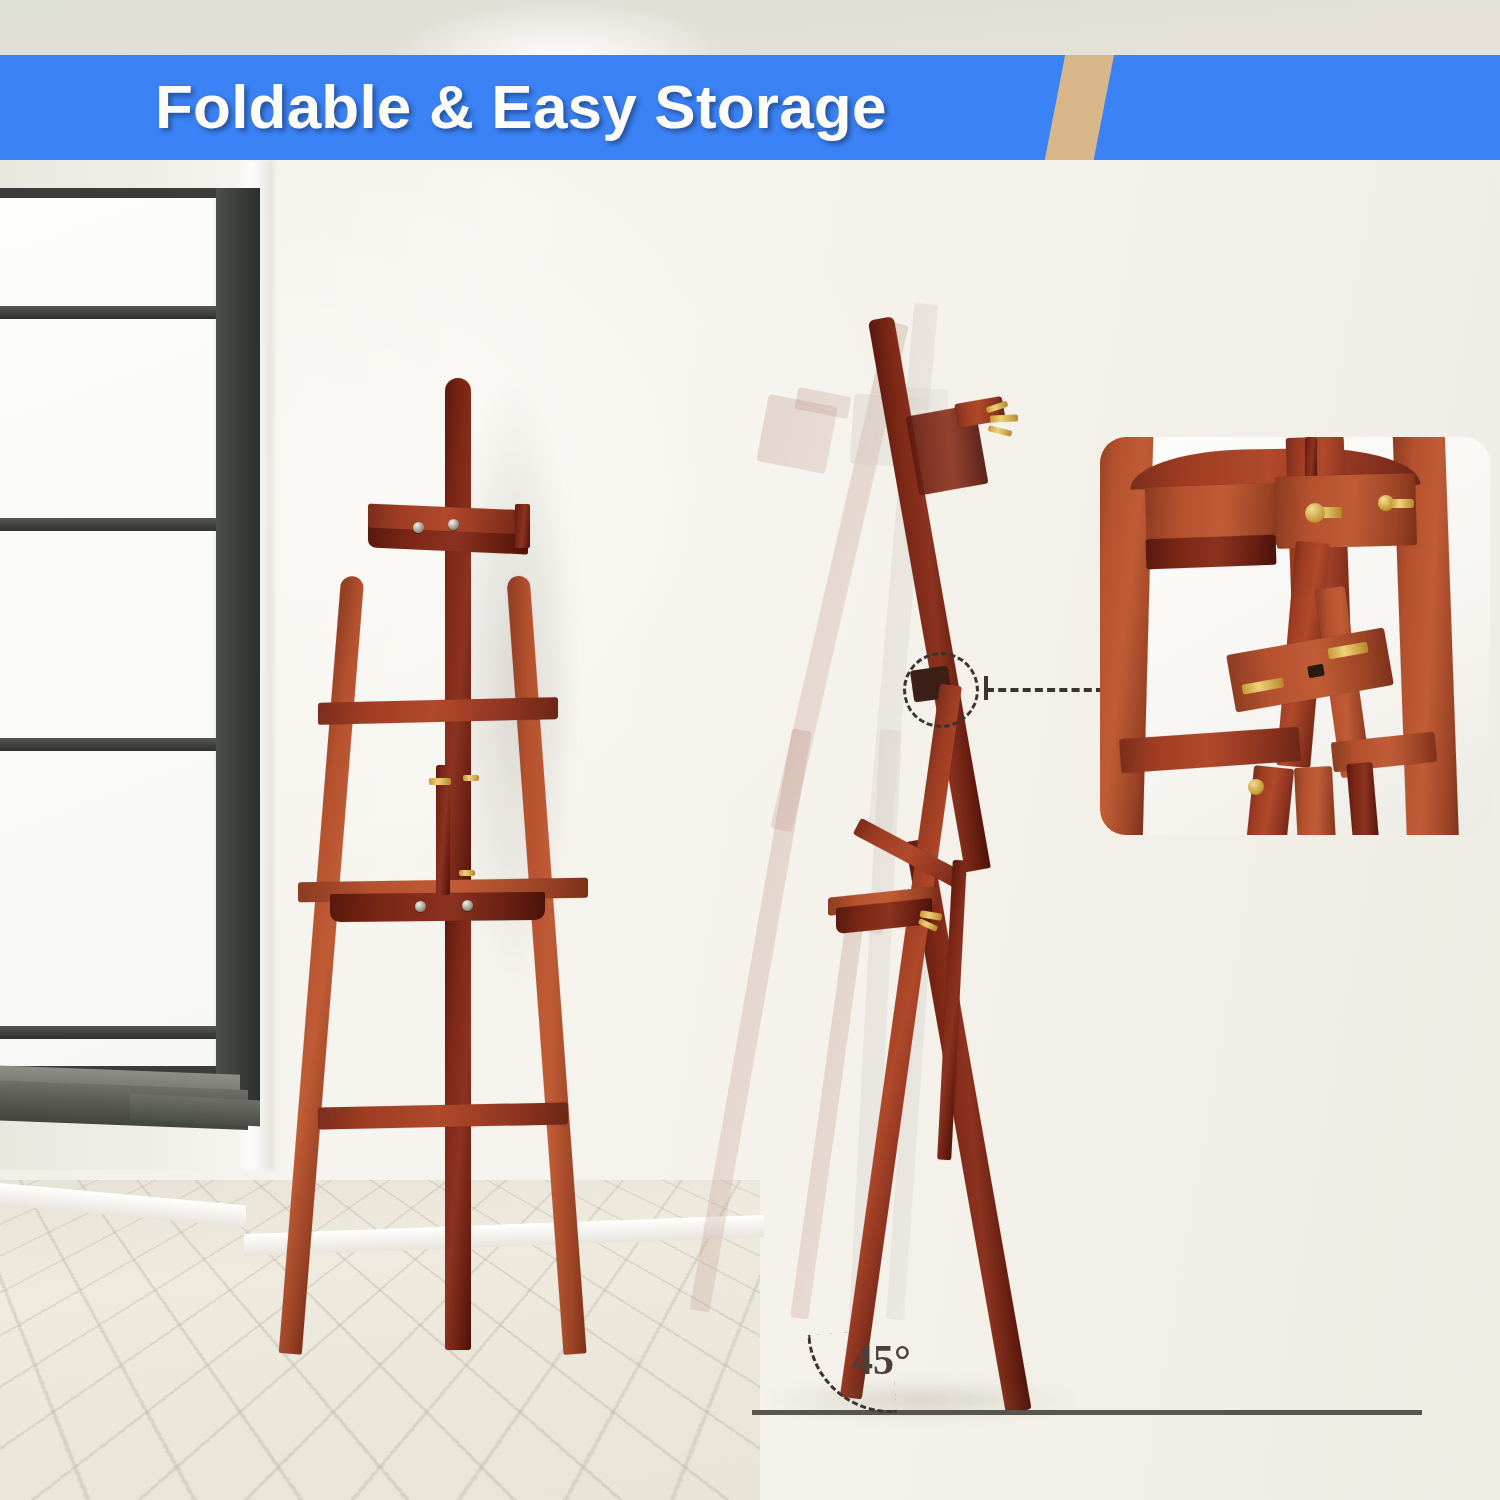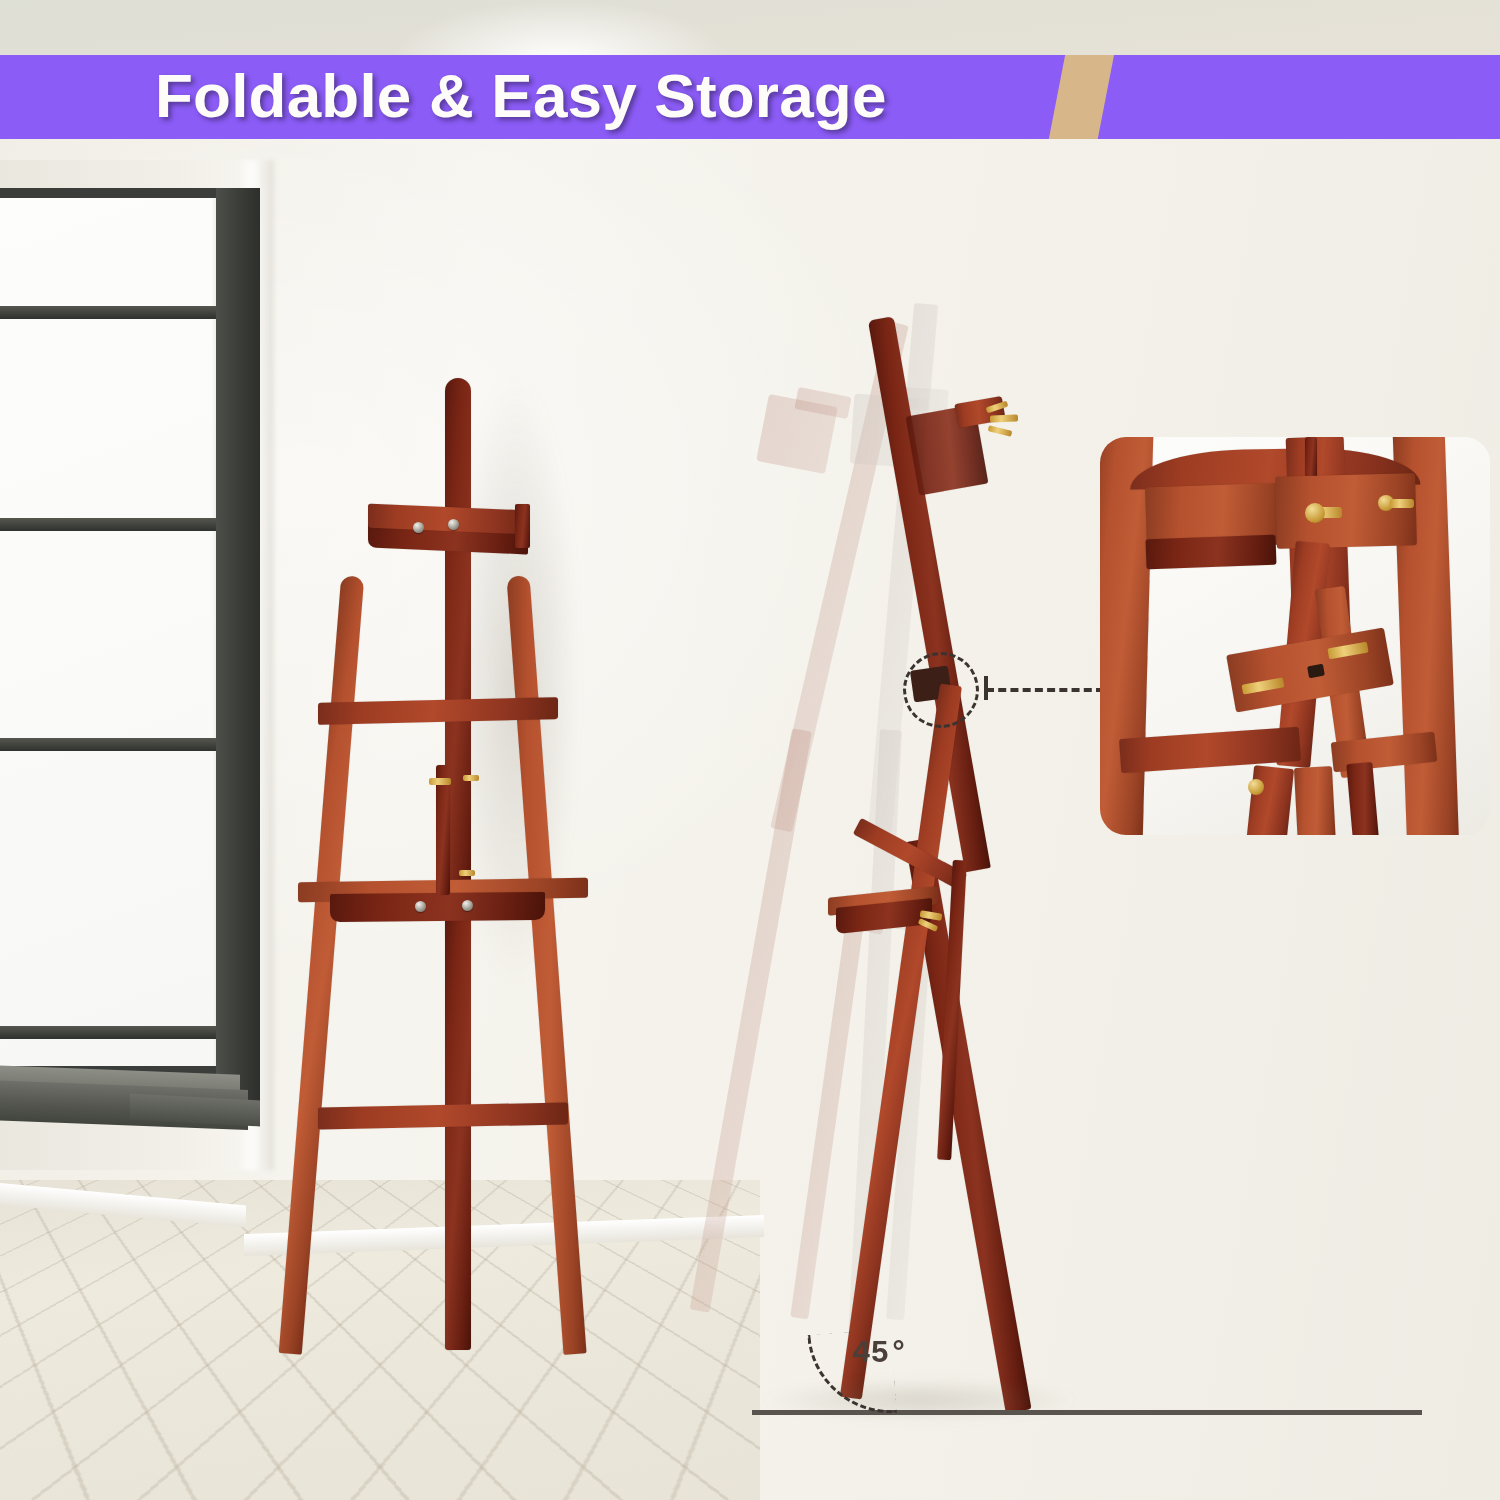--- a/index.html
+++ b/index.html
@@ -134,22 +134,22 @@
     background:radial-gradient(circle at 35% 30%, #f2f0ea, #9a978e 60%, #5e5b54);
     box-shadow:0 1px 1px rgba(0,0,0,.35);
   }
   .brass{
     position:absolute; border-radius:2px;
     background:linear-gradient(90deg,#c79a35,#efd07a 40%,#b8872a);
   }
 
   
   .banner{
-    position:absolute; left:0; top:55px; width:1500px; height:84px;
-    background:#8b5cf6;
+    position:absolute; left:0; top:55px; width:1500px; height:105px;
+    background:#3b82f6;
     overflow:hidden;
   }
   .banner-stripe{
     position:absolute; top:-18px; left:1055px; width:48px; height:145px;
     background:#d7b68a;
     transform:rotate(11deg);
   }
   .banner-title{
     position:absolute; left:155px; top:50%; transform:translateY(-52%);
     color:#fdfcf8;
@@ -203,22 +203,22 @@
   }
   .angle-arc{
     position:absolute; left:810px; top:1332px; width:84px; height:84px;
     border:3px dashed #3b3330;
     border-right:none; border-top:none;
     border-radius:0 0 0 84px;
     transform:rotate(-4deg);
   }
   .angle-label{
     position:absolute; left:852px; top:1336px;
-    color:#4a3f39; font-size:31px; font-weight:bold;
-    font-family:Liberation Mono, monospace;
+    color:#4a3f39; font-size:42px; font-weight:bold;
+    font-family:Liberation Serif, serif;
   }
 </style>
 </head>
 <body>
 
 <div id="stage">
 
   <div class="ceiling"></div>
   <div class="wall"></div>
   <div class="wall-left-panel"></div>

